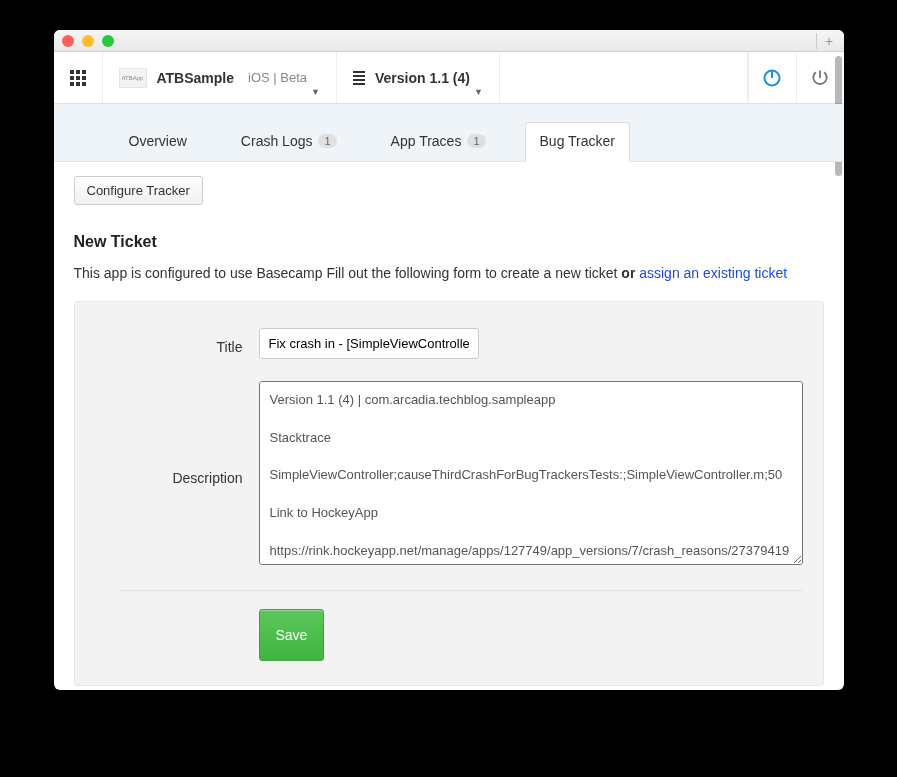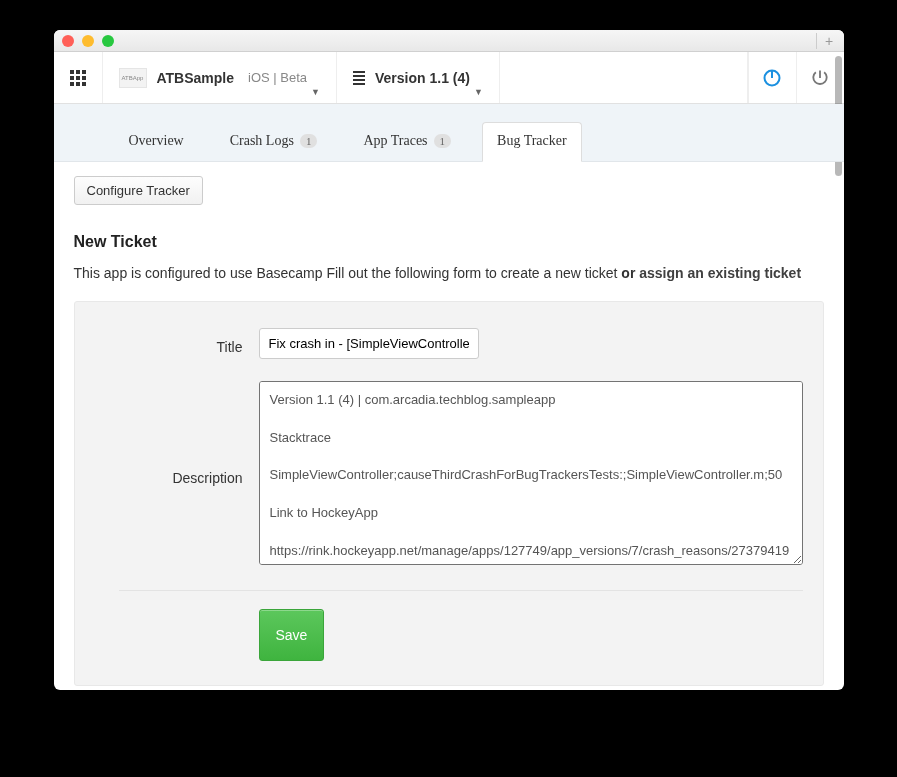--- a/index.html
+++ b/index.html
@@ -128,24 +128,23 @@
       position: relative;
     }
     .crash-corner {
       position: absolute;
       left: -8px; top: 2px;
       width: 14px; height: 14px;
       background: linear-gradient(135deg, #2a8cd6 50%, transparent 50%);
     }
     .tabs {
       display: flex;
-      gap: 16px;
+      gap: 24px;
       margin-left: 40px;
       align-items: flex-end;
-      font-family: Liberation Serif, serif;
     }
     .tab {
       padding: 10px 14px 12px;
       color: #333;
       font-size: 14px;
       cursor: pointer;
       display: flex; align-items: center; gap: 6px;
       border: 1px solid transparent;
       border-bottom: none;
     }
@@ -180,21 +179,21 @@
       margin-top: 28px;
       font-size: 16px;
       font-weight: bold;
       color: #222;
     }
     .helptext {
       margin-top: 14px;
       font-size: 14px;
       color: #333;
     }
-    .helptext a { color: #404040; text-decoration: none; font-weight: bold; }
+    .helptext a { color: #1d4ed8; text-decoration: none; }
     .helptext strong { font-weight: bold; }
     .form-panel {
       margin-top: 20px;
       background: #f3f3f3;
       border: 1px solid #e8e8e8;
       border-radius: 3px;
       padding: 26px 20px 24px;
     }
     .form-row {
       display: flex;

